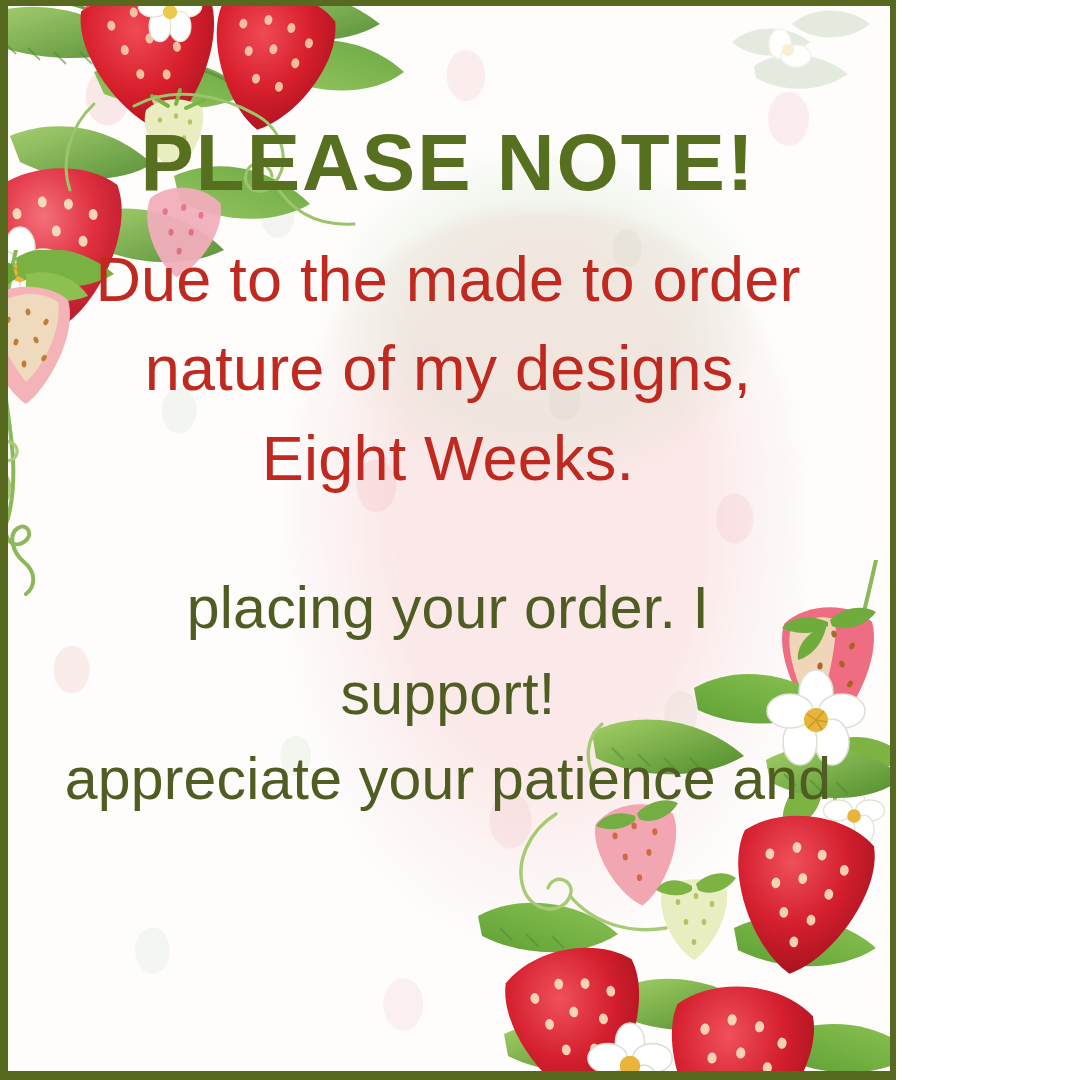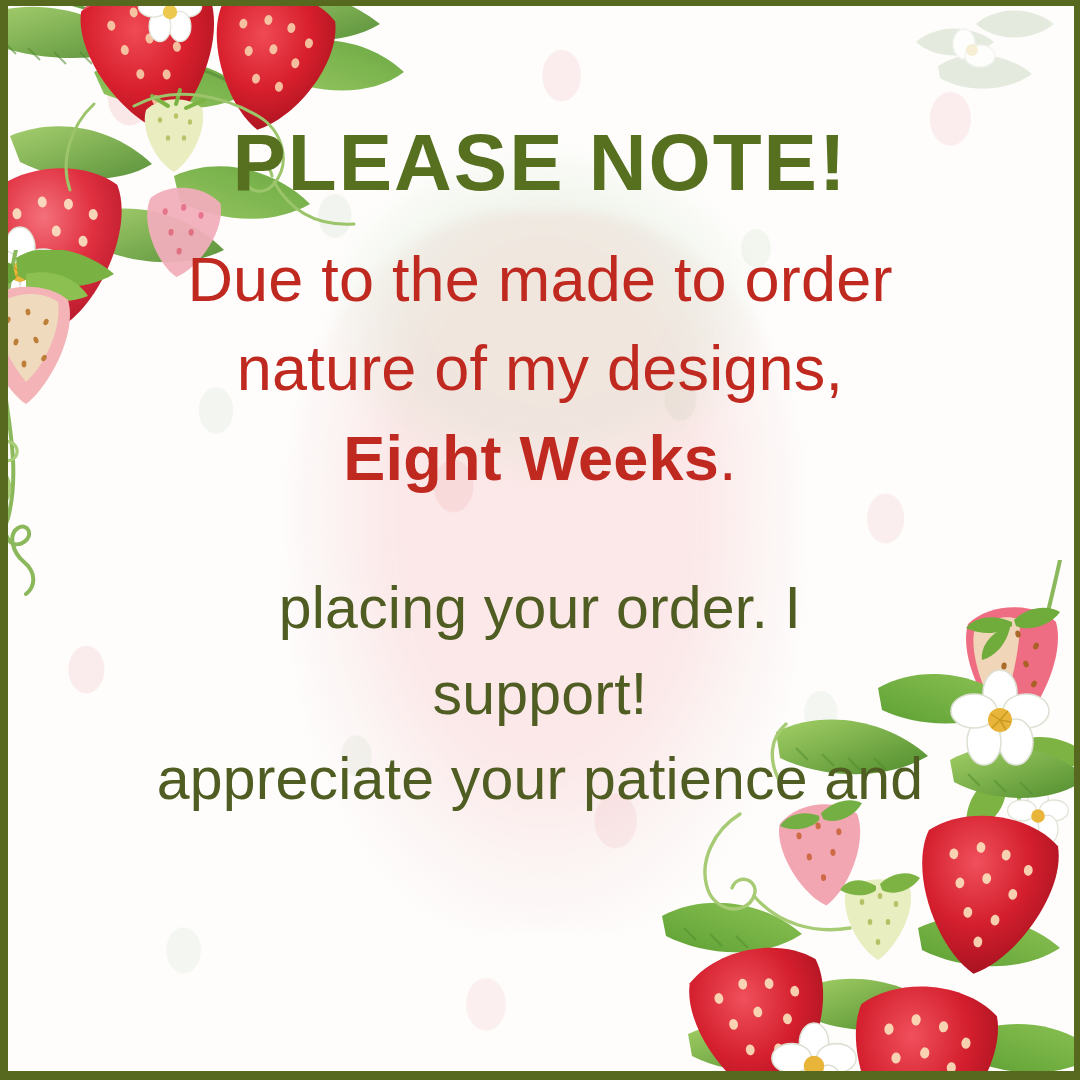--- a/index.html
+++ b/index.html
@@ -1,19 +1,19 @@
 <!DOCTYPE html>
 <html><head>
 <meta charset="utf-8">
 <style>
   html,body{margin:0;padding:0;background:#fff;}
   body{width:1080px;height:1080px;overflow:hidden;
        font-family:"Liberation Sans", sans-serif;}
 
-  .canvas{position:relative;width:1080px;height:1080px;overflow:hidden;
+  .canvas{position:relative;width:896px;height:1080px;overflow:hidden;
           background:#fdfbfa;}
 
   
   .frame-top,.frame-bottom,.frame-left,.frame-right{
       position:absolute;background:#56691f;z-index:40;}
   .frame-top{top:0;left:0;width:1080px;height:6px;}
   .frame-bottom{bottom:0;left:0;width:1080px;height:9px;}
   .frame-left{top:0;left:0;width:8px;height:1080px;}
   .frame-right{top:0;right:0;width:6px;height:1080px;}
 
@@ -62,21 +62,21 @@
            display:flex;flex-direction:column;align-items:center;}
 
   .headline{margin-top:123px;
      font-size:80px;font-weight:700;letter-spacing:2px;
      color:#57701f;line-height:1;text-align:center;}
 
   .red-block{margin-top:32px;text-align:center;width:960px;
      color:#c0291f;font-size:63px;line-height:1.42;font-weight:400;
      letter-spacing:.2px;}
   .red-block .ln{display:block;white-space:nowrap;}
-  .bold-weeks{font-weight:700;}
+  .bold-weeks{font-weight:400;}
   .period{font-weight:400;}
 
   .green-block{margin-top:63px;text-align:center;width:1000px;
      color:#4f5d22;font-size:59px;line-height:1.45;font-weight:400;
      letter-spacing:.2px;}
   .green-block .ln{display:block;white-space:nowrap;}
 </style>
 </head>
 <body>
 

